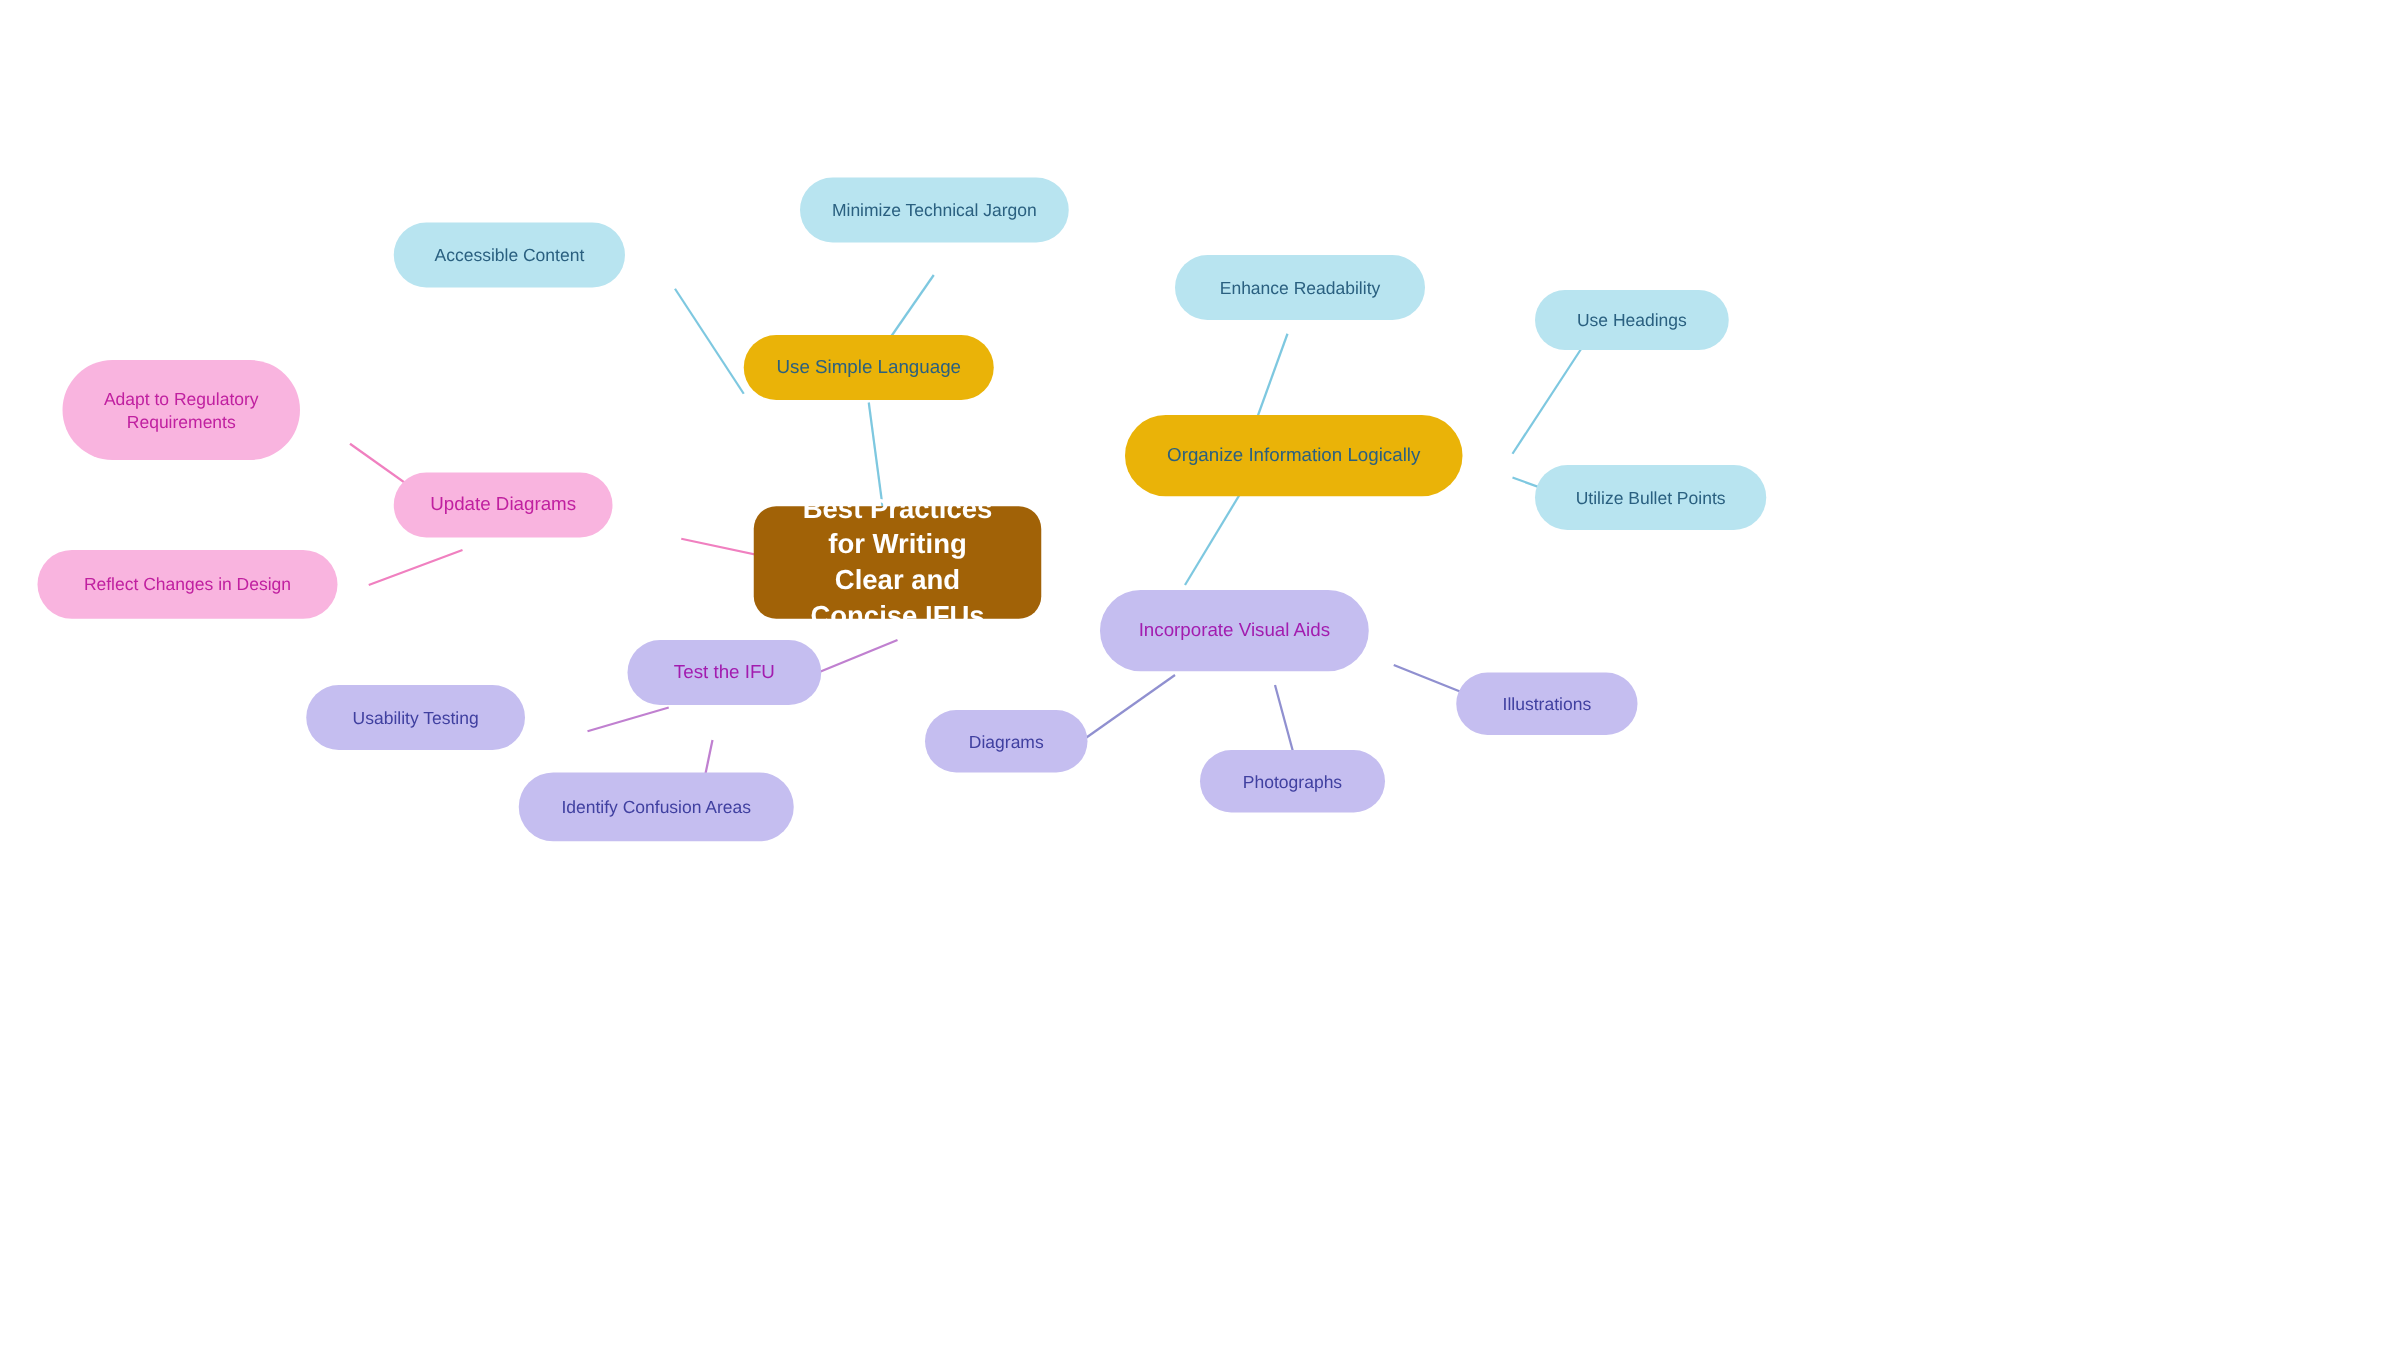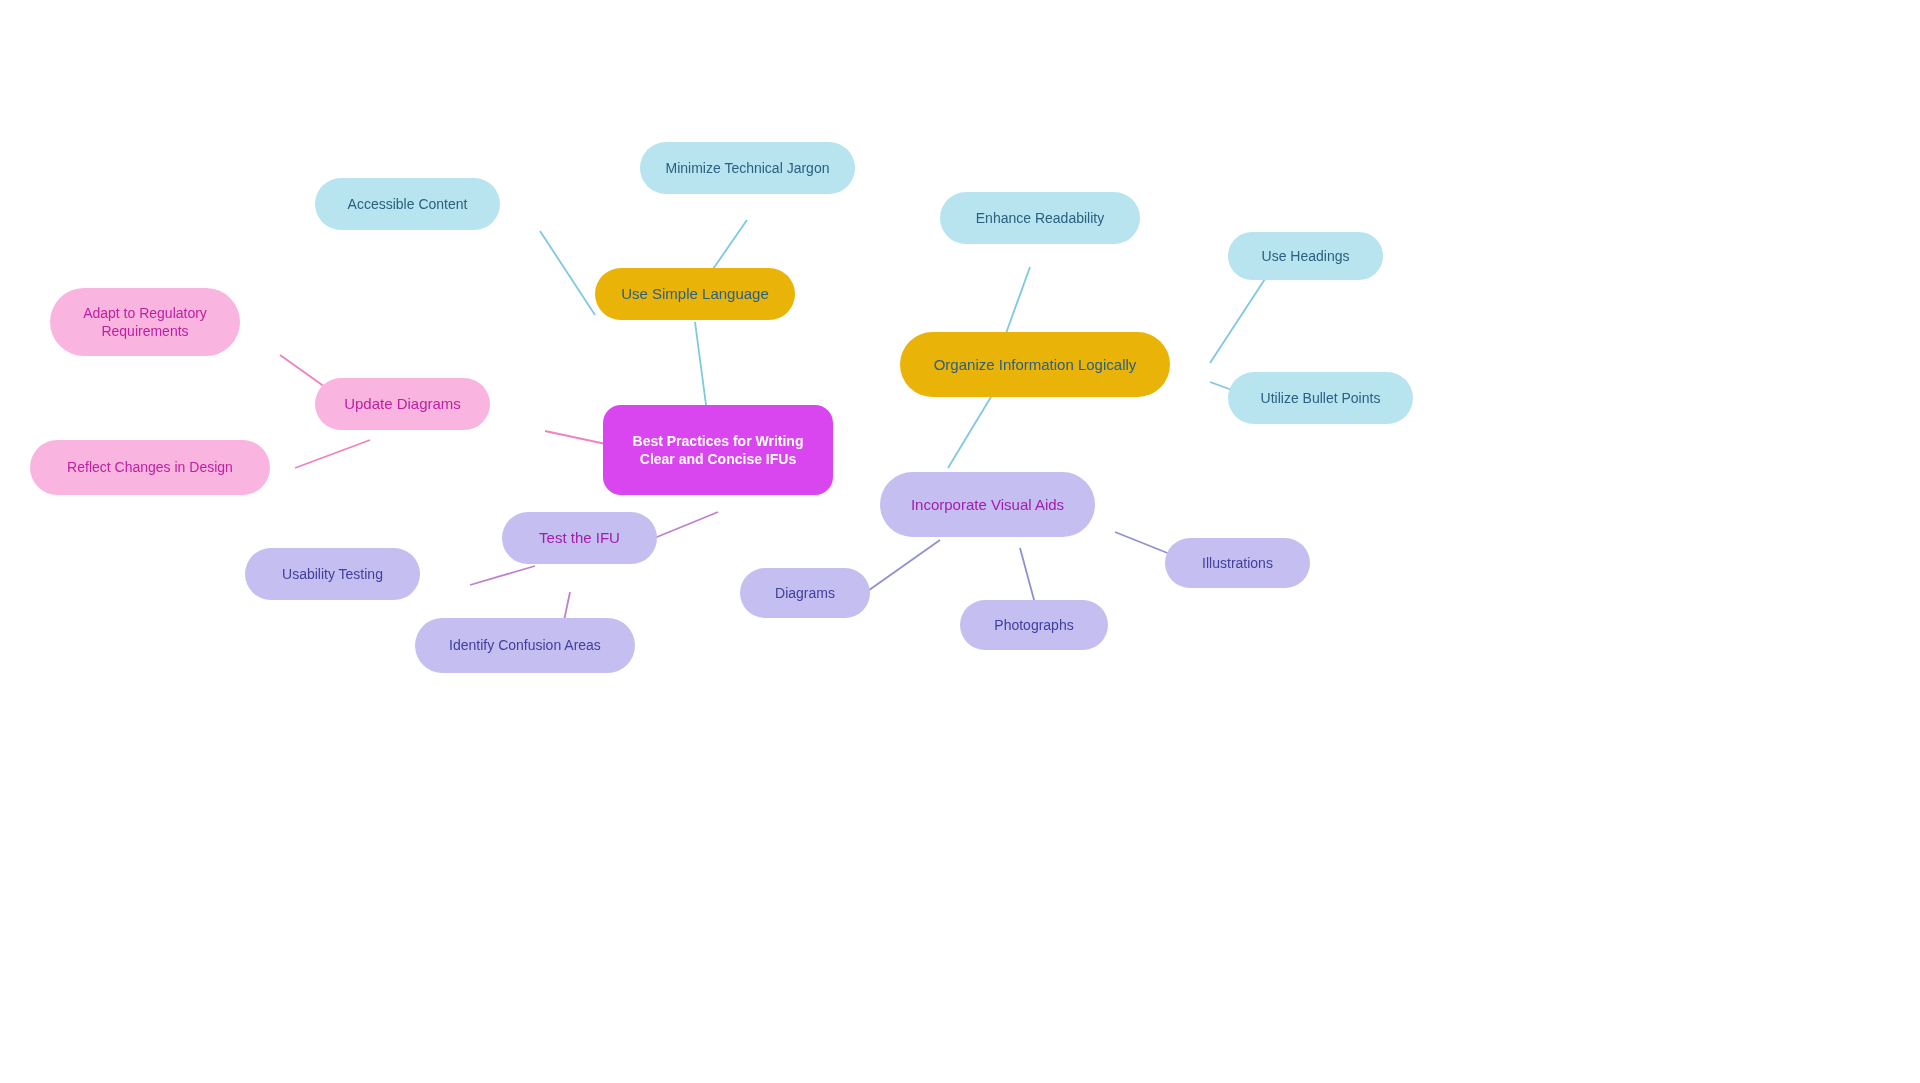--- a/index.html
+++ b/index.html
@@ -23,23 +23,23 @@
       border-radius: 50px;
       display: flex;
       align-items: center;
       justify-content: center;
       text-align: center;
       cursor: pointer;
       padding: 14px 22px;
       line-height: 1.3;
     }
     .node-center {
-      background: #d946ef;
+      background: #a16207;
       color: #ffffff;
-      font-size: 14px;
+      font-size: 22px;
       font-weight: 600;
       border-radius: 18px;
       width: 230px;
       height: 90px;
     }
     .node-blue {
       background: #eab308;
       color: #2a6080;
       font-size: 15px;
       font-weight: 400;
@@ -114,33 +114,33 @@
 <div class="node node-center" style="left:603px; top:405px;">Best Practices for Writing<br>Clear and Concise IFUs</div>
 
 <div class="node node-blue" style="left:595px; top:268px; width:200px; height:52px;">Use Simple Language</div>
 
 <div class="node node-blue-sm" style="left:640px; top:142px; width:215px; height:52px;">Minimize Technical Jargon</div>
 
 <div class="node node-blue-sm" style="left:315px; top:178px; width:185px; height:52px;">Accessible Content</div>
 
 <div class="node node-pink" style="left:315px; top:378px; width:175px; height:52px;">Update Diagrams</div>
 
-<div class="node node-pink-sm" style="left:50px; top:288px; width:190px; height:68px;">Adapt to Regulatory<br>Requirements</div>
+<div class="node node-pink-sm" style="left:50px; top:288px; width:190px; height:80px;">Adapt to Regulatory<br>Requirements</div>
 
 <div class="node node-pink-sm" style="left:30px; top:440px; width:240px; height:55px;">Reflect Changes in Design</div>
 
 <div class="node node-purple" style="left:502px; top:512px; width:155px; height:52px;">Test the IFU</div>
 
 <div class="node node-purple-sm" style="left:245px; top:548px; width:175px; height:52px;">Usability Testing</div>
 
 <div class="node node-purple-sm" style="left:415px; top:618px; width:220px; height:55px;">Identify Confusion Areas</div>
 
 <div class="node node-blue" style="left:900px; top:320px; width:270px; height:65px;margin-top:12px;">Organize Information Logically</div>
 
-<div class="node node-blue-sm" style="left:940px; top:192px; width:200px; height:52px;text-align:center;">Enhance Readability</div>
+<div class="node node-blue-sm" style="left:940px; top:204px; width:200px; height:52px;text-align:center;">Enhance Readability</div>
 
 <div class="node node-blue-sm" style="left:1228px; top:232px; width:155px; height:48px;">Use Headings</div>
 
 <div class="node node-blue-sm" style="left:1228px; top:372px; width:185px; height:52px;">Utilize Bullet Points</div>
 
 <div class="node node-purple" style="left:880px; top:472px; width:215px; height:65px;">Incorporate Visual Aids</div>
 
 <div class="node node-purple-sm" style="left:740px; top:568px; width:130px; height:50px;">Diagrams</div>
 
 <div class="node node-purple-sm" style="left:960px; top:600px; width:148px; height:50px;">Photographs</div>

